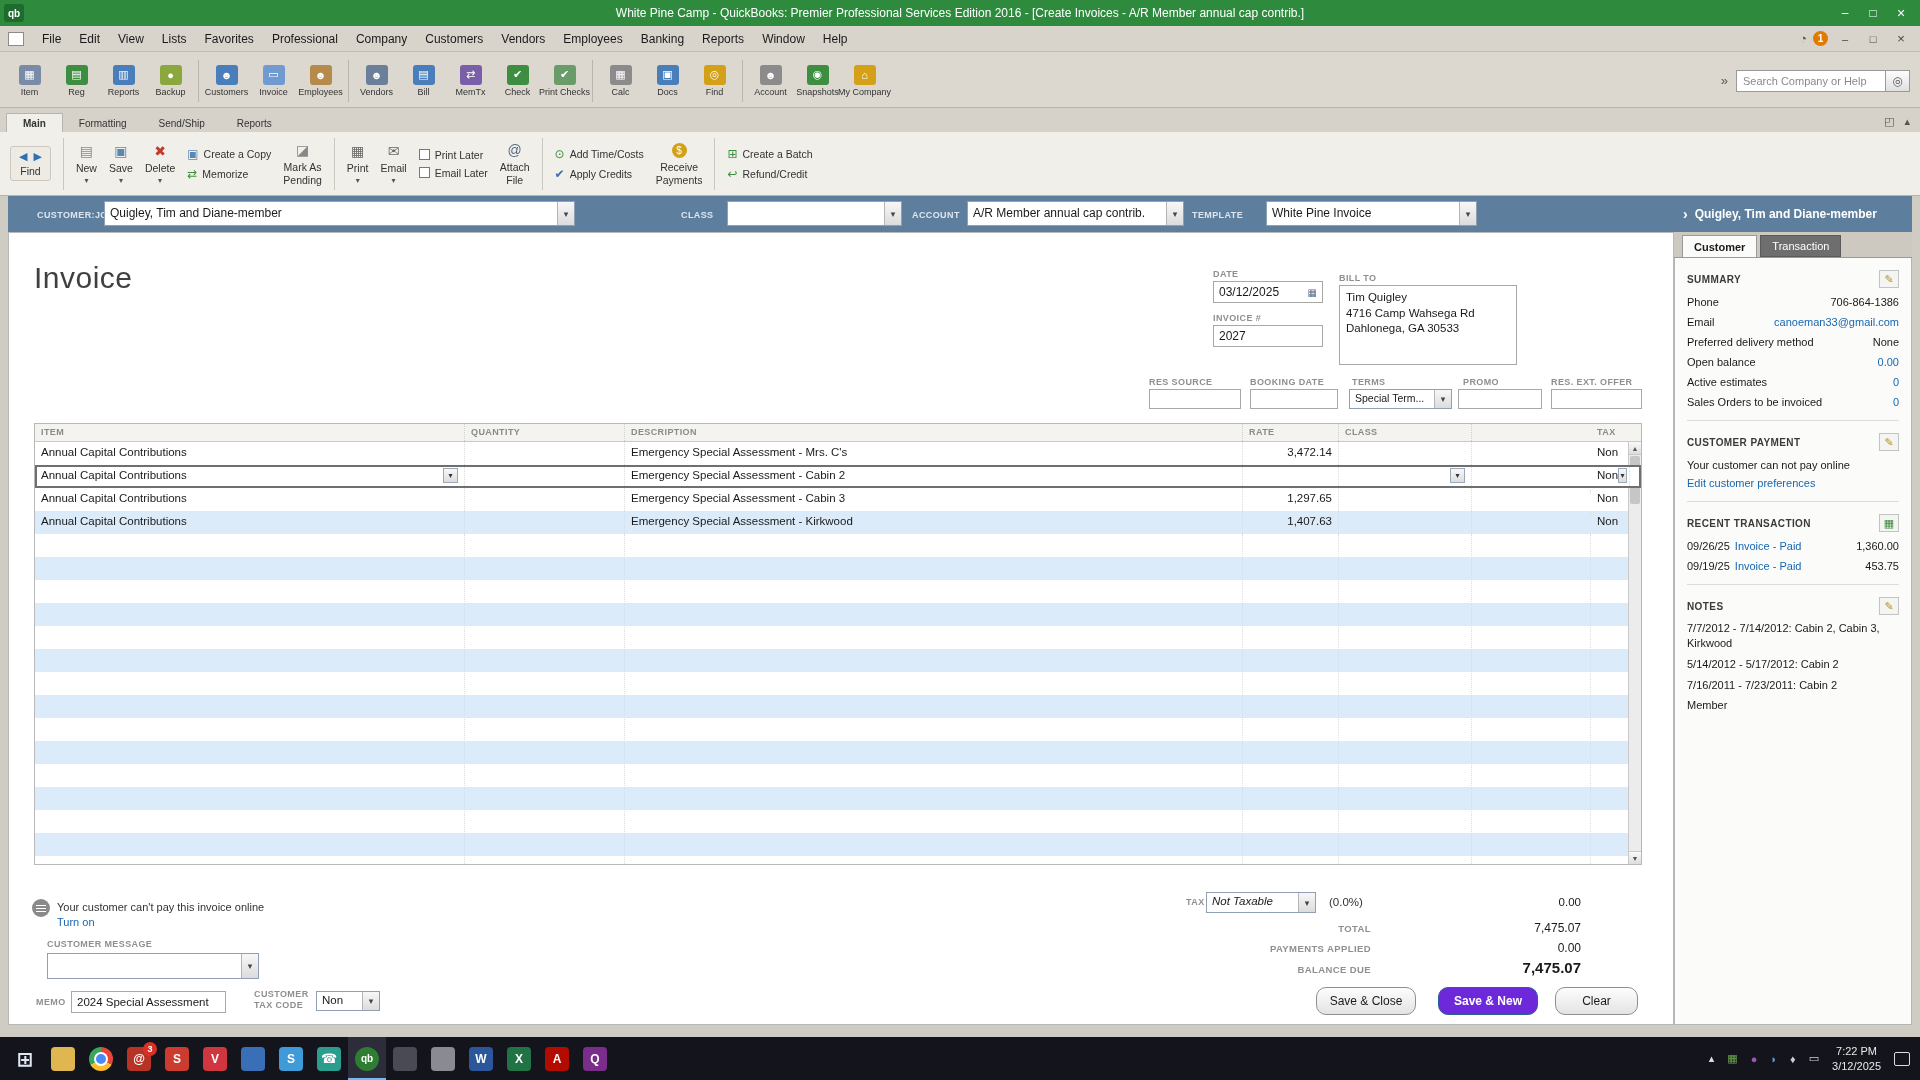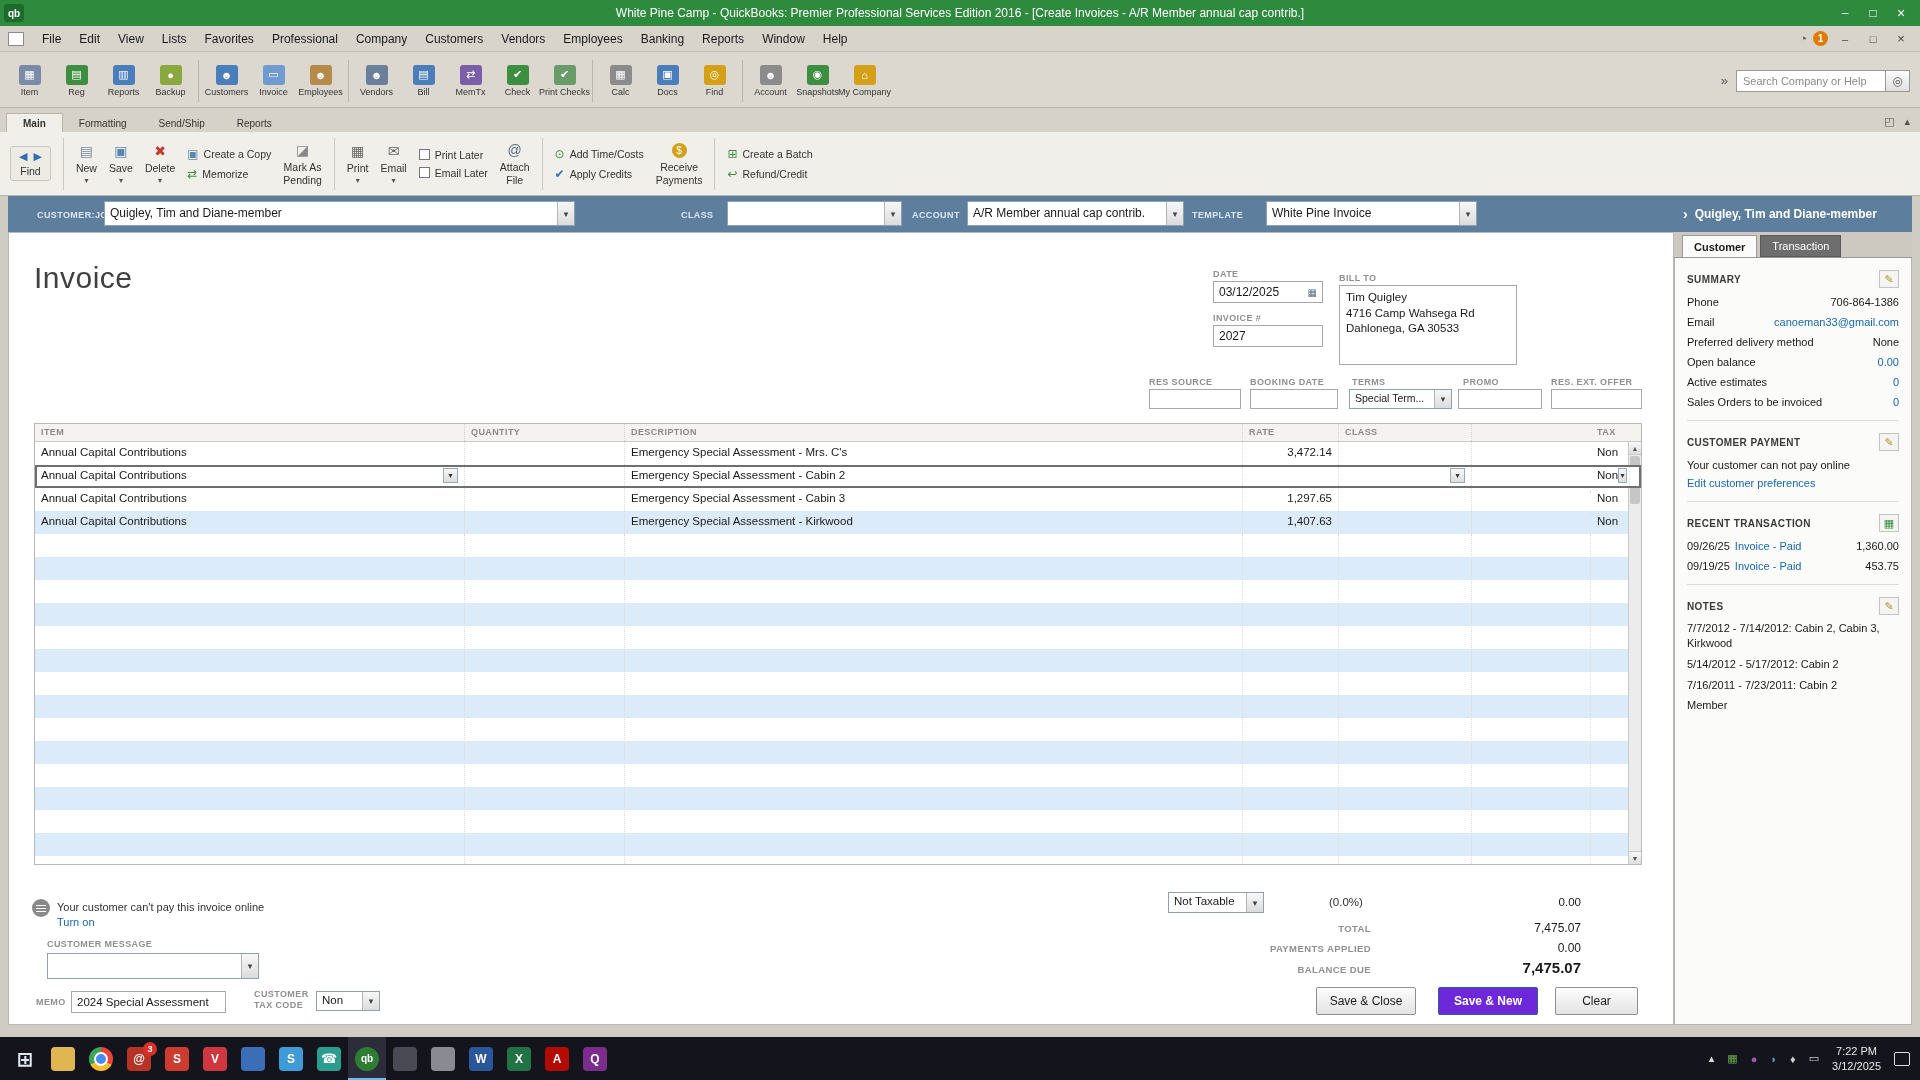--- a/index.html
+++ b/index.html
@@ -142,29 +142,29 @@
   .pay-circle i { display:block; height:1px; background:#fff; }
   .fnote { position:absolute; left:48px; top:668px; font-size:11px; color:#333; }
   .link { color:#1767b1; }
   .turnon { position:absolute; left:48px; top:683px; font-size:11px; }
   .ftr-label { position:absolute; font-size:9px; color:#8f8f8f; font-weight:bold; letter-spacing:.4px; }
   .cm-dd { left:38px; top:720px; width:212px; height:26px; }
   .memo-inp { left:62px; top:758px; width:155px; height:22px; font-size:11.5px; }
   .taxcode-label { left:245px; top:756px; line-height:1.25; }
   .taxcode-dd { left:307px; top:758px; width:64px; height:20px; }
   .taxcode-dd .val { font-size:11.5px; padding-top:2px; }
-  .tax-dd { left:1159px; top:659px; width:96px; height:21px; }
+  .tax-dd { left:1197px; top:659px; width:110px; height:21px;font-style:italic; }
   .tax-dd .val { font-size:11.5px; padding-top:2px; }
   .tax-rate { position:absolute; left:1320px; top:663px; font-size:11.5px; color:#333; }
   .tax-amt { position:absolute; left:1450px; top:663px; width:122px; text-align:right; font-size:11.5px; }
   .total-row { position:absolute; left:1100px; width:472px; display:flex; }
   .total-row .tl { width:262px; text-align:right; font-size:9.5px; color:#8f8f8f; font-weight:bold; letter-spacing:.4px; padding-top:2px; }
   .total-row .tv { width:210px; text-align:right; font-size:12px; }
   .total-row .tv.big { font-size:15px; font-weight:bold; }
-  .btn { position:absolute; height:28px; border:1px solid #8f8f8f; background:linear-gradient(#fdfdfd,#e3e3e3); border-radius:2px; font-size:12px; display:flex; align-items:center; justify-content:center; }
+  .btn { position:absolute; height:28px; border:1px solid #8f8f8f; background:linear-gradient(#fdfdfd,#e3e3e3); border-radius:10px; font-size:12px; display:flex; align-items:center; justify-content:center; }
   .btn.primary { background:#6d28d9; border-color:#2d5f99; color:#fff; font-weight:bold; }
 
   
   .panel { width:238px; display:flex; flex-direction:column; flex:0 0 auto; }
   .panel-header { height:36px; background:#5e7e9e; color:#fff; display:flex; align-items:center; gap:7px; padding:0 9px; font-size:12px; font-weight:bold; }
   .pchev::before{content:"›"; font-size:14px;}
   .panel-tabs { height:26px; background:#cdc9c1; border-bottom:1px solid #9a9a9a; display:flex; align-items:flex-end; padding:0 8px; gap:3px; }
   .ptab { height:22px; padding:0 11px; font-size:11px; display:flex; align-items:center; }
   .ptab.active { background:#fbfbfa; border:1px solid #9a9a9a; border-bottom:none; font-weight:bold; }
   .ptab.inactive { background:#6e6e6e; color:#fff; border:1px solid #5a5a5a; }

